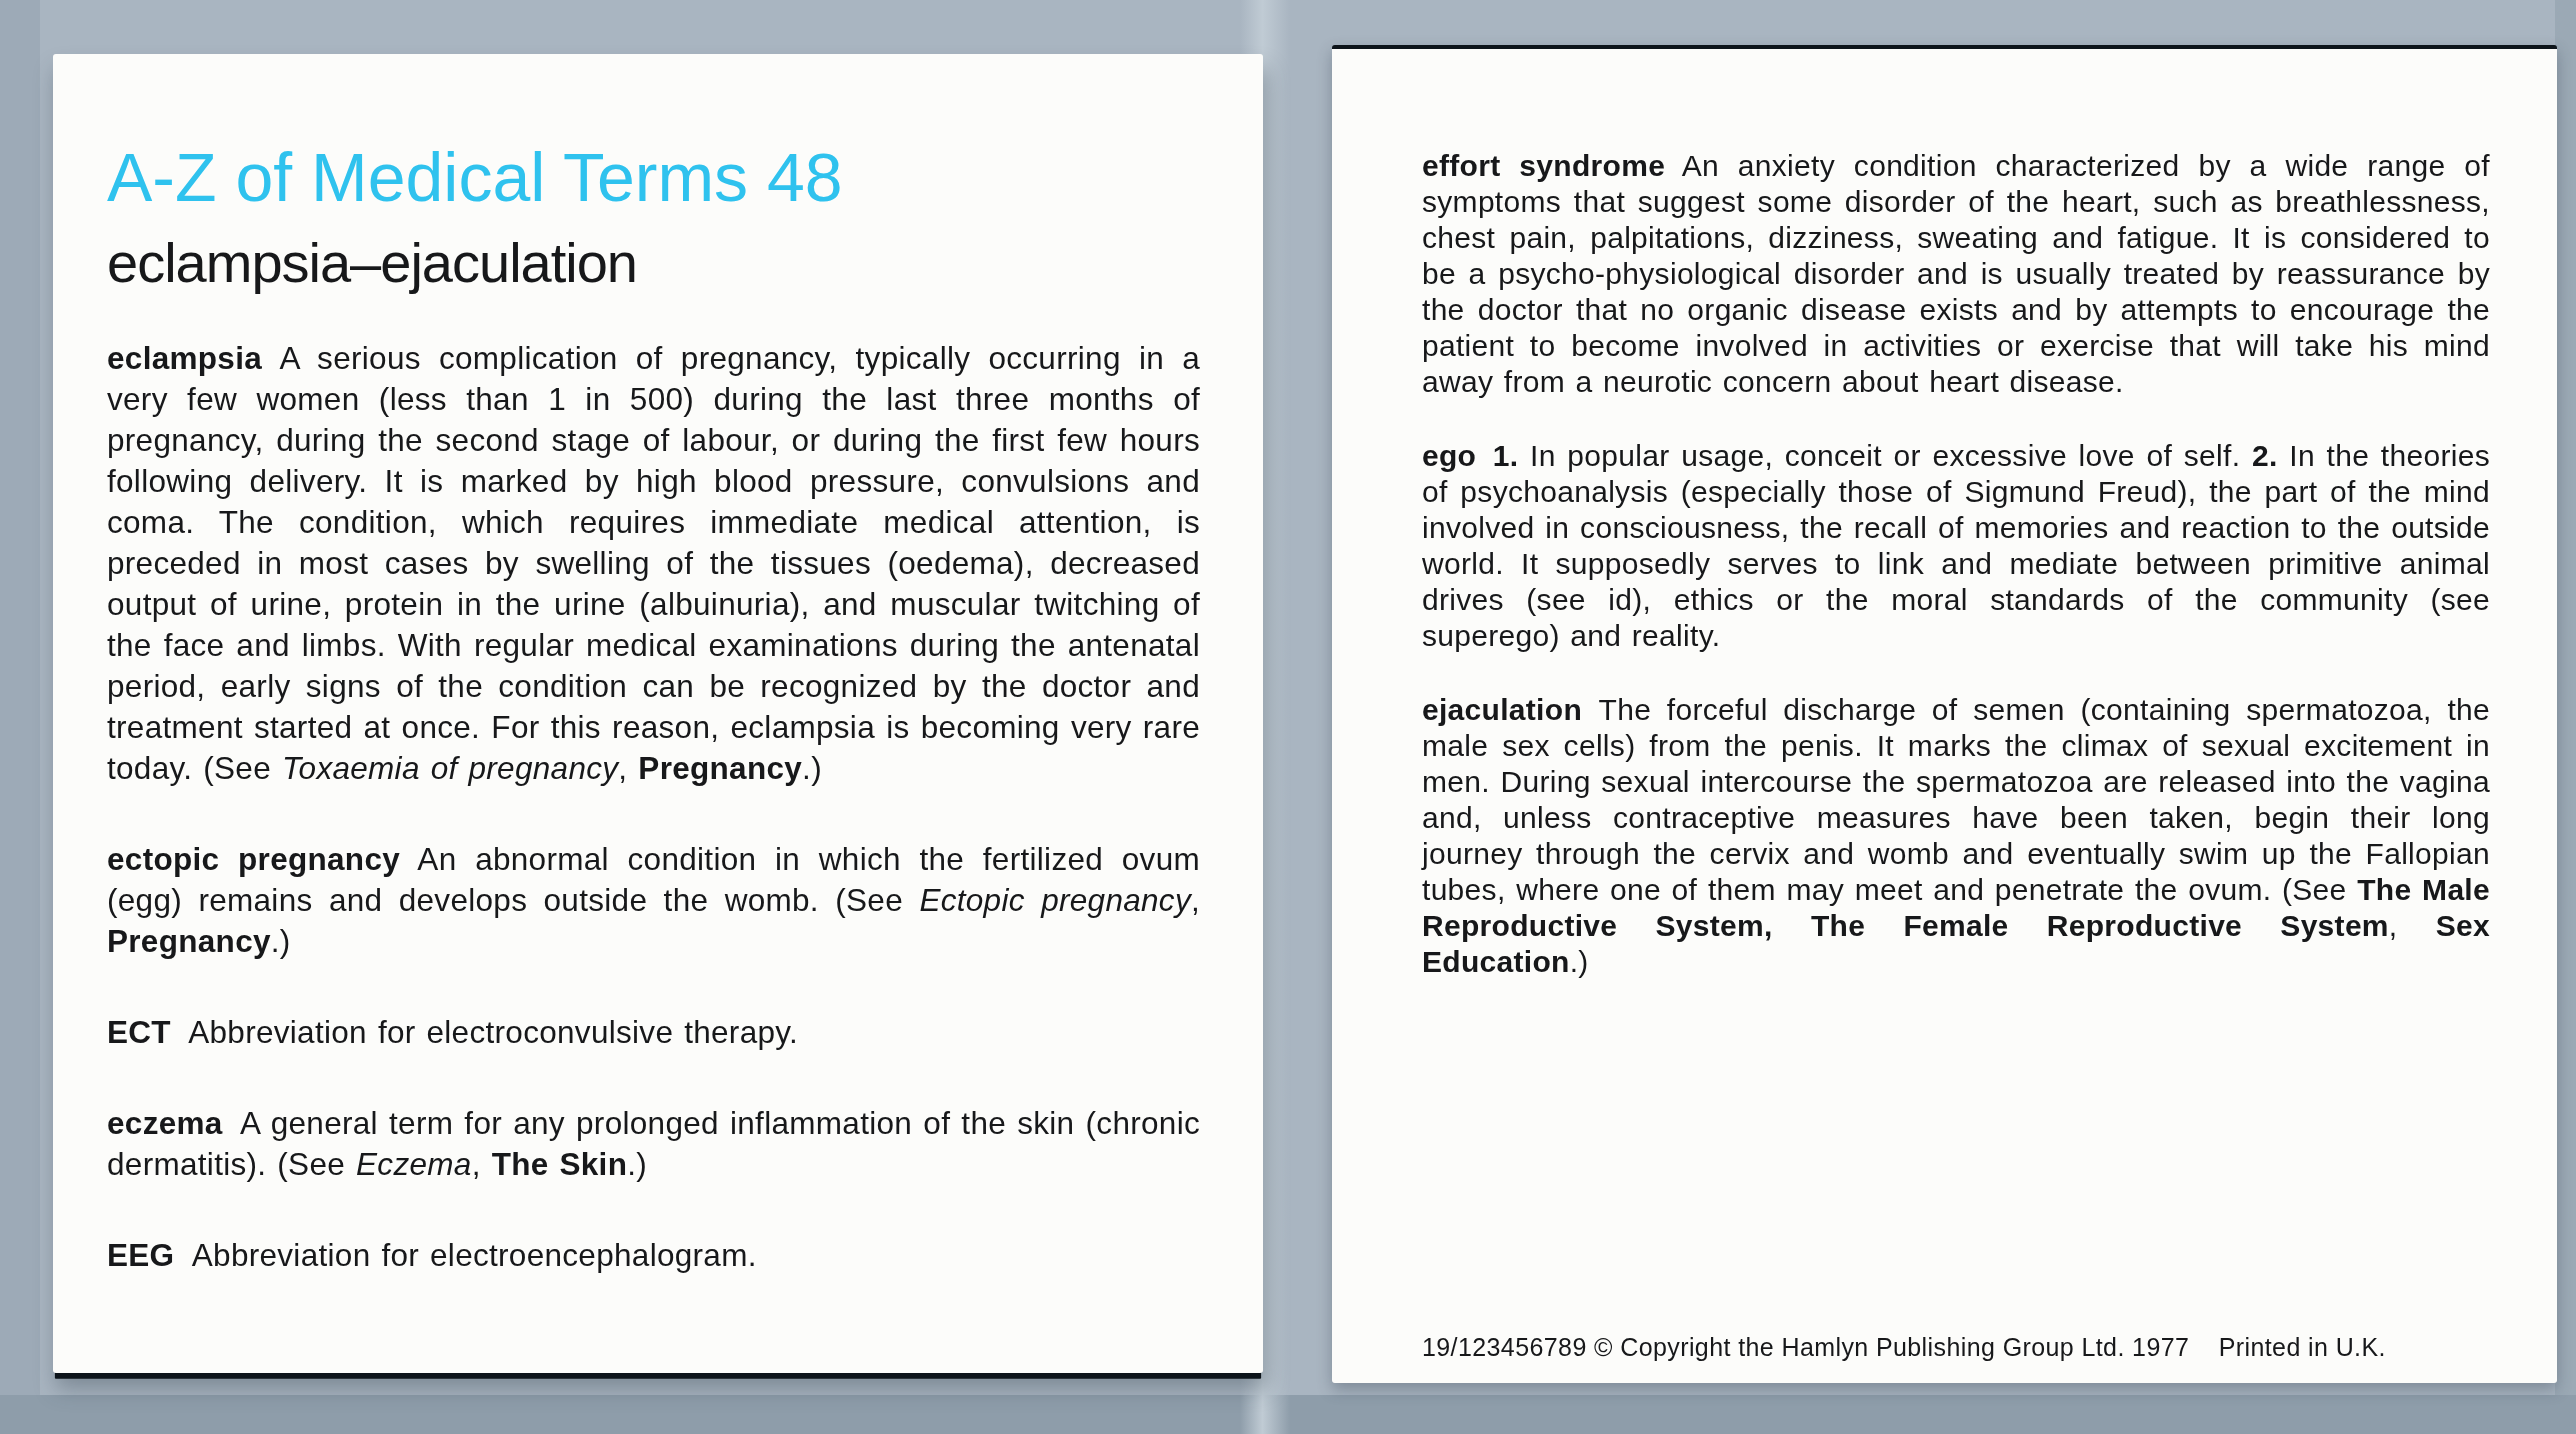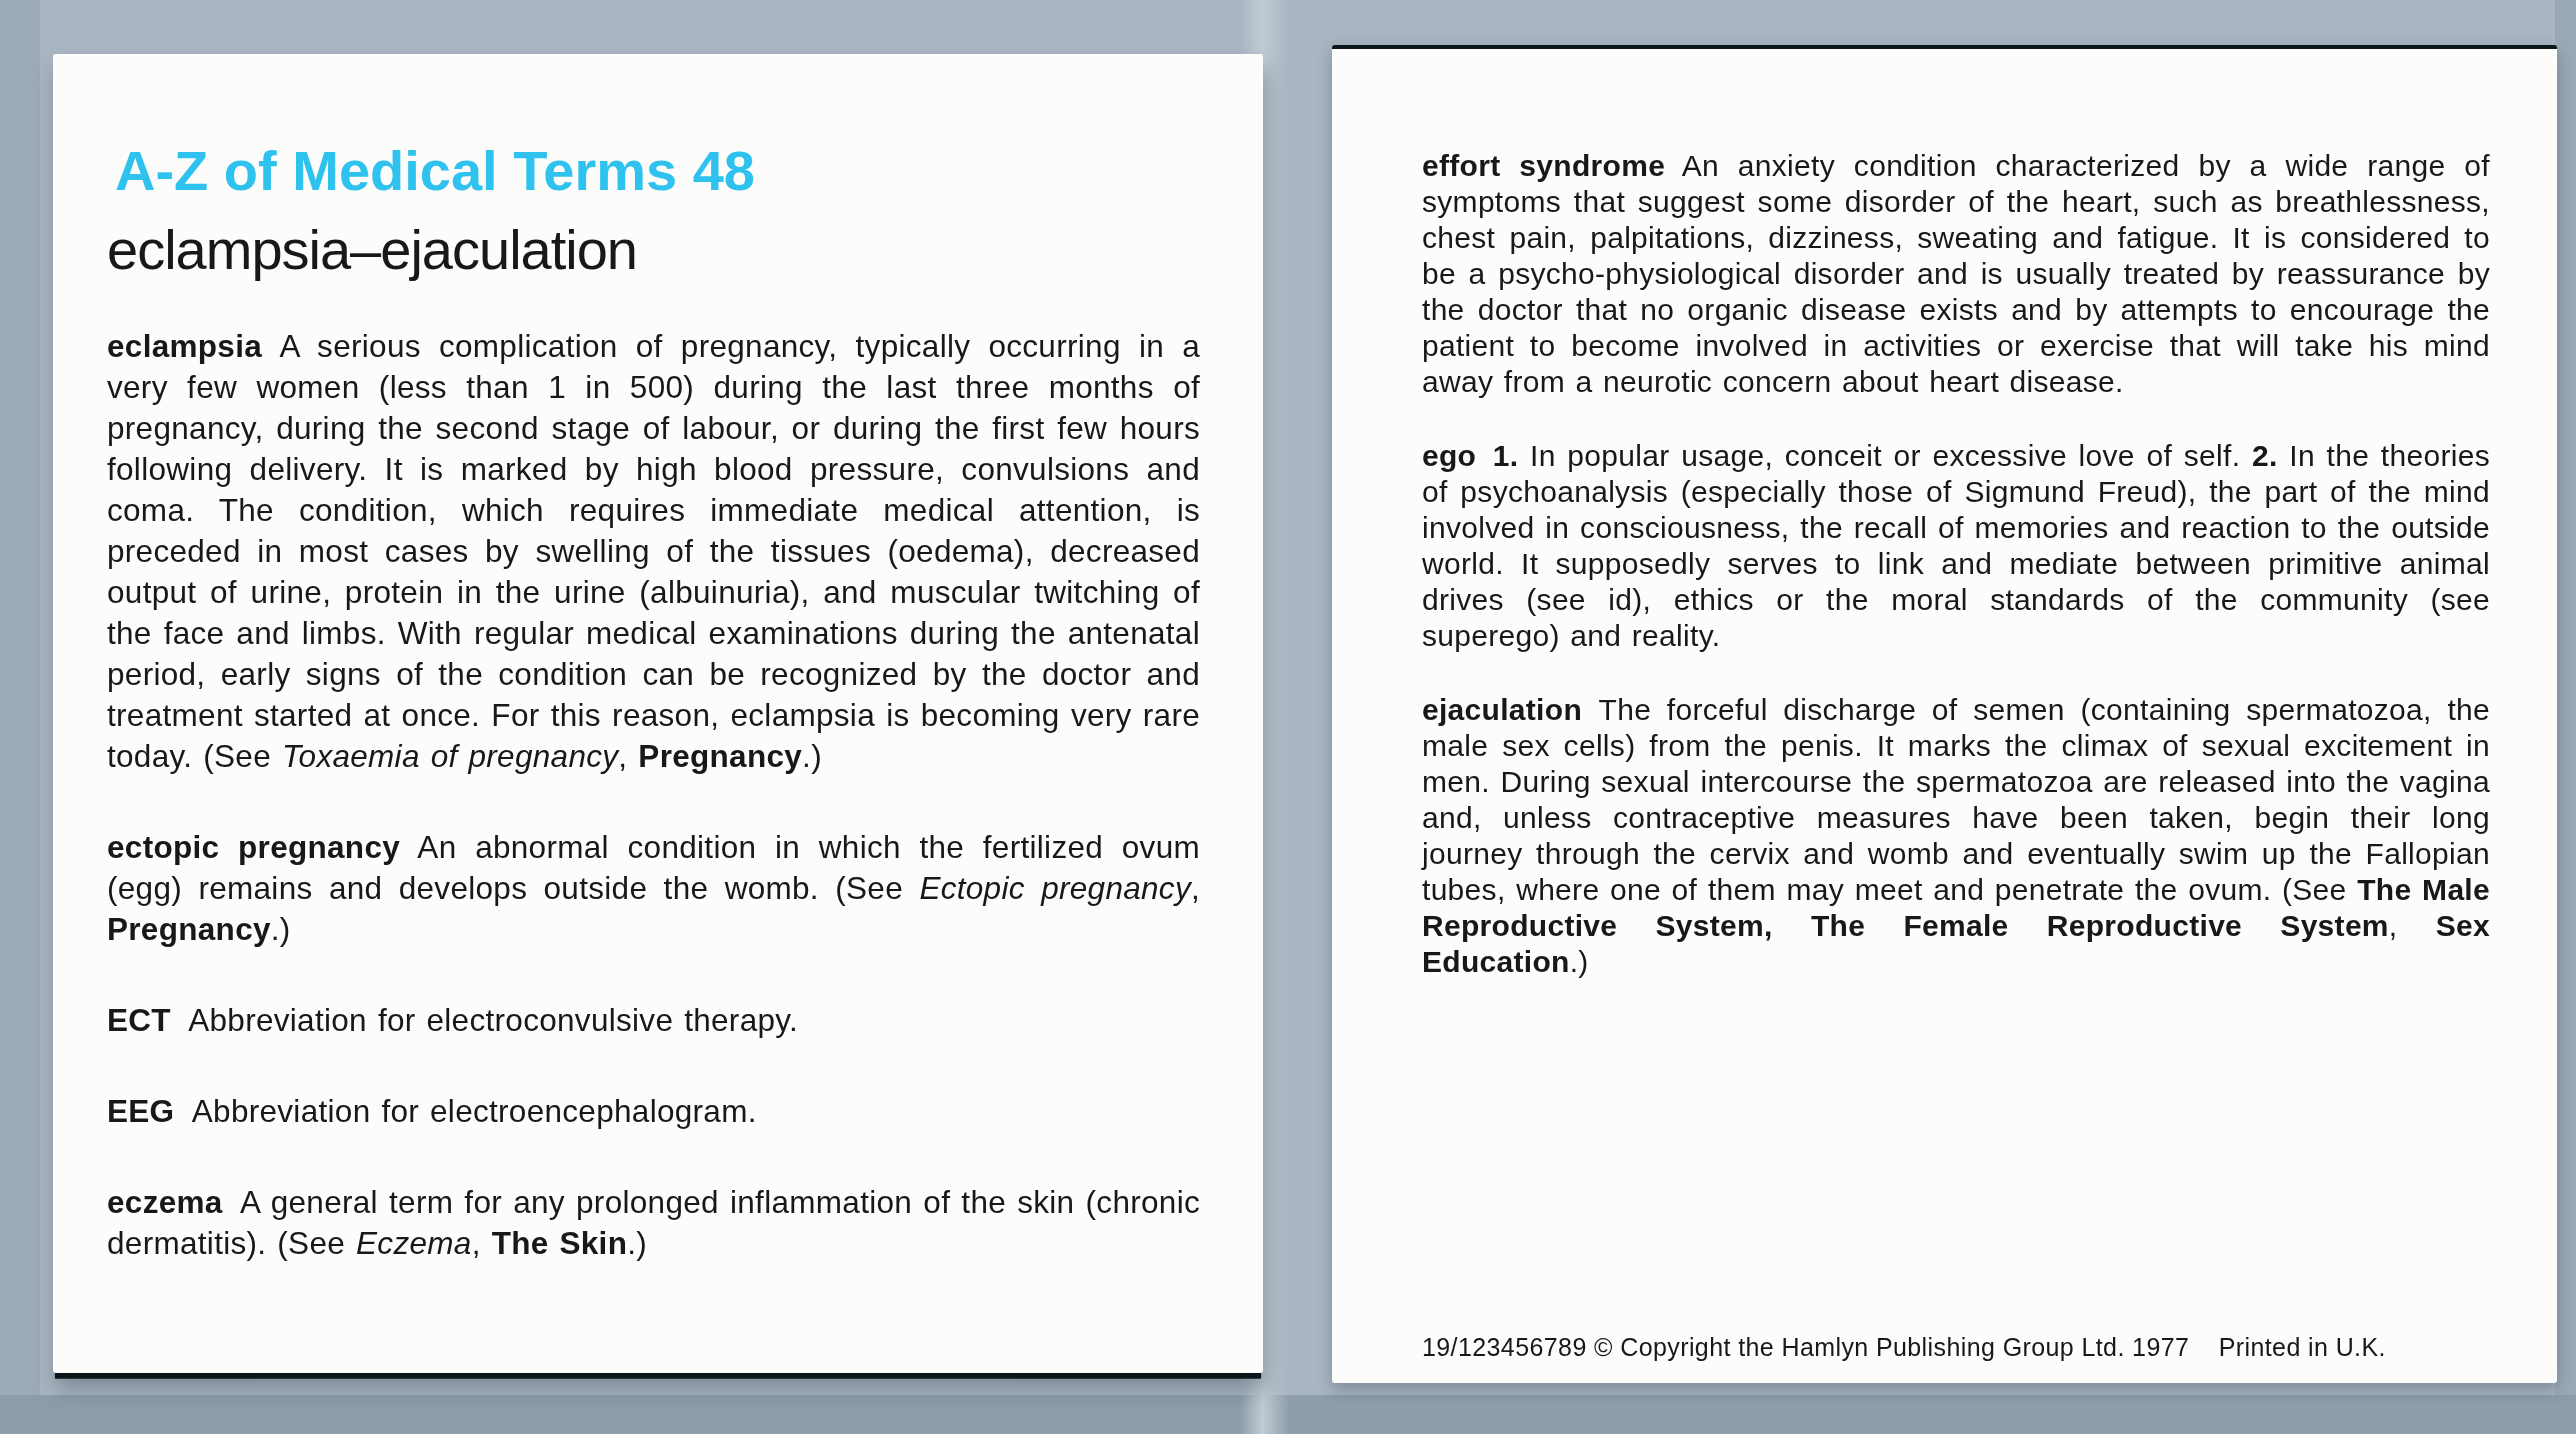--- a/index.html
+++ b/index.html
@@ -29,22 +29,22 @@
     padding:38px 63px 0 54px;
     box-shadow:0 7.6px 0 -1.9px var(--edge-line), 3.8px 15.3px 21px rgba(42,56,70,.35);
   }
   .right-card{
     left:1332px;top:45px;width:1225px;height:1338px;
     padding:99px 67px 0 90px;
     border-top:4.8px solid var(--edge-line);
     box-shadow:0 6.7px 15.3px rgba(42,56,70,.33);
   }
   .series-title{
-    margin:50px 8px 0;color:var(--accent);
-    font-size:56px;font-weight:700;line-height:1.04;letter-spacing:0;
+    margin:50px 0 0;color:var(--accent);
+    font-size:68px;font-weight:400;line-height:1.04;letter-spacing:0;
   }
   .range-title{
     margin:19px 0 44px;font-size:56px;font-weight:400;line-height:1.12;
     letter-spacing:-1px;
   }
   .entries{display:block;}
   .entry{
     margin:0;text-align:justify;
     font-size:31.5px;line-height:41px;letter-spacing:0.3px;word-spacing:1.9px;
   }
@@ -68,22 +68,22 @@
   <div class="band band-bottom"></div>
   <div class="band band-gap"></div>
 
   <section class="card left-card">
     <h1 class="series-title">A-Z of Medical Terms 48</h1>
     <h2 class="range-title">eclampsia–ejaculation</h2>
     <div class="entries">
         <p class="entry"><span class="term">eclampsia</span><span class="seg-n">A serious complication of pregnancy, typically occurring in a very few women (less than 1 in 500) during the last three months of pregnancy, during the second stage of labour, or during the first few hours following delivery. It is marked by high blood pressure, convulsions and coma. The condition, which requires immediate medical attention, is preceded in most cases by swelling of the tissues (oedema), decreased output of urine, protein in the urine (albuinuria), and muscular twitching of the face and limbs. With regular medical examinations during the antenatal period, early signs of the condition can be recognized by the doctor and treatment started at once. For this reason, eclampsia is becoming very rare today. (See </span><span class="seg-i">Toxaemia of pregnancy</span><span class="seg-n">, </span><span class="seg-b">Pregnancy</span><span class="seg-n">.)</span></p>
         <p class="entry"><span class="term">ectopic pregnancy</span><span class="seg-n">An abnormal condition in which the fertilized ovum (egg) remains and develops outside the womb. (See </span><span class="seg-i">Ectopic pregnancy</span><span class="seg-n">, </span><span class="seg-b">Pregnancy</span><span class="seg-n">.)</span></p>
         <p class="entry"><span class="term">ECT</span><span class="seg-n">Abbreviation for electroconvulsive therapy.</span></p>
+        <p class="entry"><span class="term">eczema</span><span class="seg-n">A general term for any prolonged inflammation of the skin (chronic dermatitis). (See </span><span class="seg-i">Eczema</span><span class="seg-n">, </span><span class="seg-b">The Skin</span><span class="seg-n">.)</span></p>
         <p class="entry"><span class="term">EEG</span><span class="seg-n">Abbreviation for electroencephalogram.</span></p>
-        <p class="entry"><span class="term">eczema</span><span class="seg-n">A general term for any prolonged inflammation of the skin (chronic dermatitis). (See </span><span class="seg-i">Eczema</span><span class="seg-n">, </span><span class="seg-b">The Skin</span><span class="seg-n">.)</span></p>
       </div>
   </section>
 
   <section class="card right-card">
     <div class="entries">
         <p class="entry"><span class="term">effort syndrome</span><span class="seg-n">An anxiety condition characterized by a wide range of symptoms that suggest some disorder of the heart, such as breathlessness, chest pain, palpitations, dizziness, sweating and fatigue. It is considered to be a psycho-physiological disorder and is usually treated by reassurance by the doctor that no organic disease exists and by attempts to encourage the patient to become involved in activities or exercise that will take his mind away from a neurotic concern about heart disease.</span></p>
         <p class="entry"><span class="term">ego</span><span class="seg-b">1.</span><span class="seg-n"> In popular usage, conceit or excessive love of self. </span><span class="seg-b">2.</span><span class="seg-n"> In the theories of psychoanalysis (especially those of Sigmund Freud), the part of the mind involved in consciousness, the recall of memories and reaction to the outside world. It supposedly serves to link and mediate between primitive animal drives (see id), ethics or the moral standards of the community (see superego) and reality.</span></p>
         <p class="entry"><span class="term">ejaculation</span><span class="seg-n">The forceful discharge of semen (containing spermatozoa, the male sex cells) from the penis. It marks the climax of sexual excitement in men. During sexual intercourse the spermatozoa are released into the vagina and, unless contraceptive measures have been taken, begin their long journey through the cervix and womb and eventually swim up the Fallopian tubes, where one of them may meet and penetrate the ovum. (See </span><span class="seg-b">The Male Reproductive System, The Female Reproductive System</span><span class="seg-n">, </span><span class="seg-b">Sex Education</span><span class="seg-n">.)</span></p>
       </div>
     <div class="card-footer">19/123456789 © Copyright the Hamlyn Publishing Group Ltd. 1977    Printed in U.K.</div>

